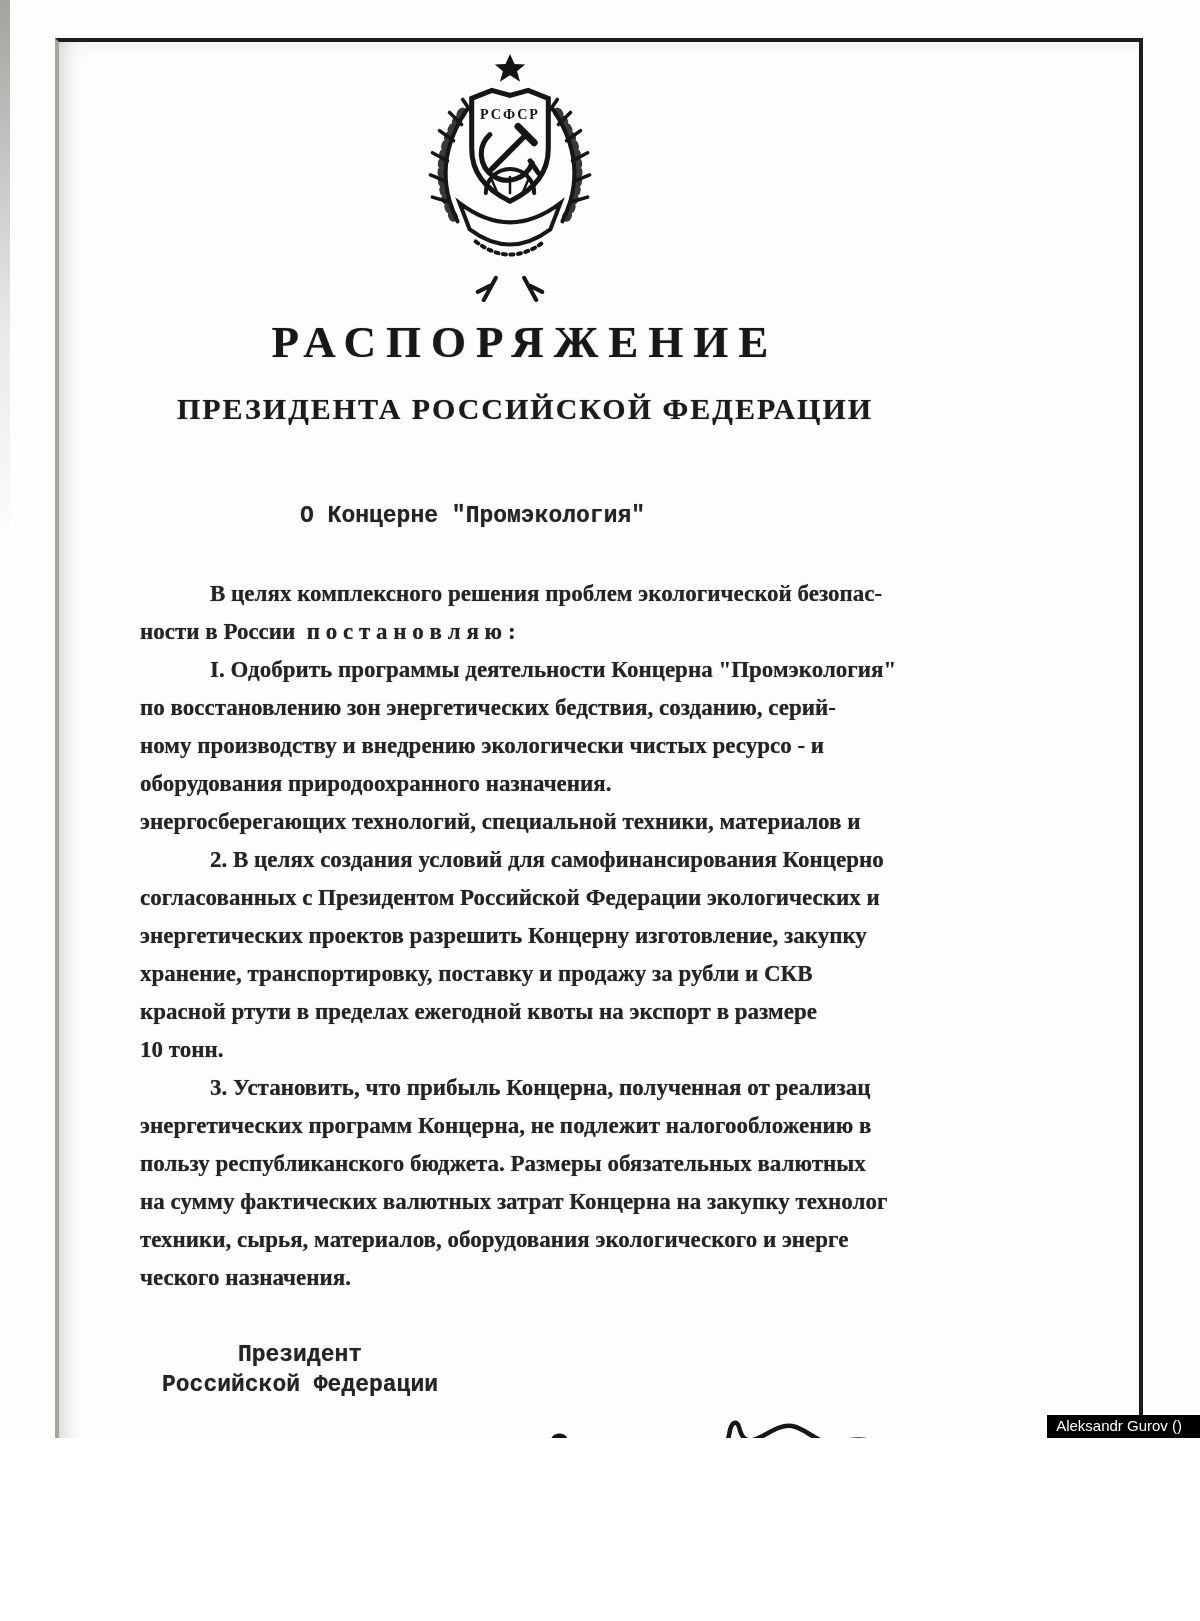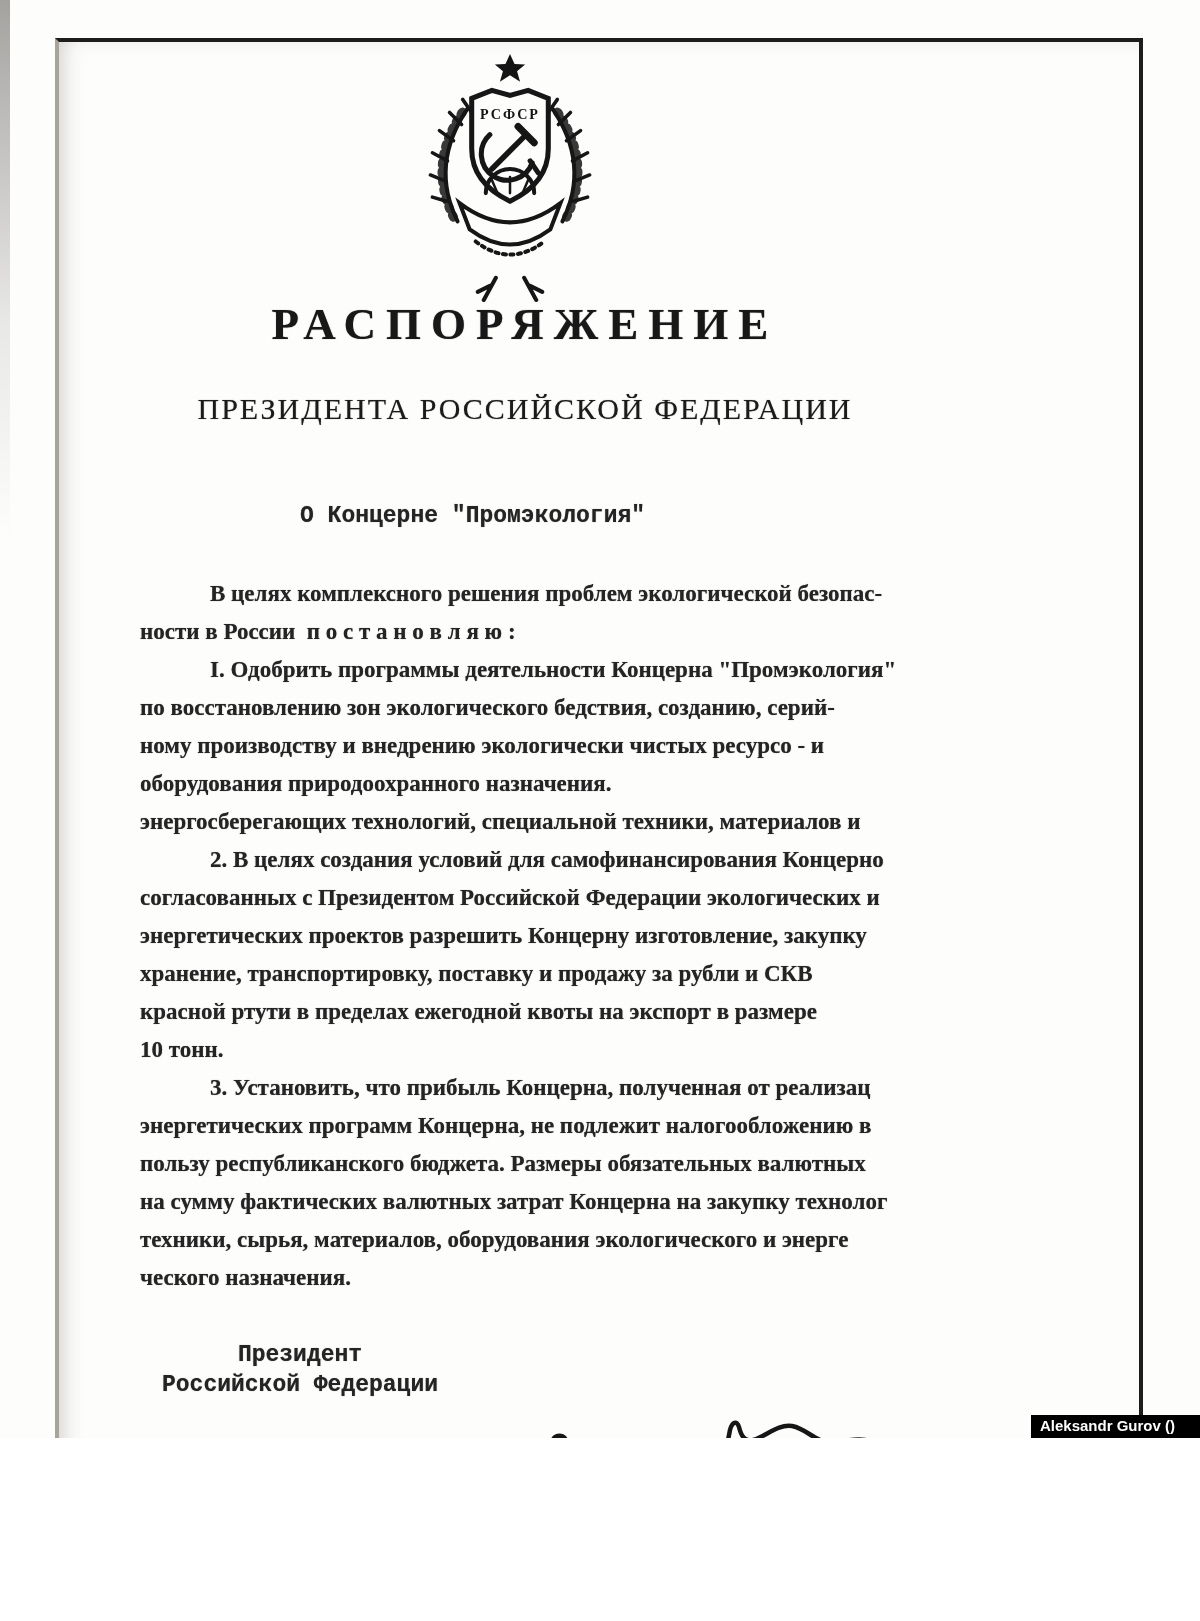--- a/index.html
+++ b/index.html
@@ -18,31 +18,31 @@
     border-left-color:#a8a49c;
     box-sizing:border-box;
     box-shadow:inset 12px 0 22px -10px rgba(120,115,105,.38);
   }
   .edge-smudge{
     position:absolute;left:0;top:0;width:10px;height:540px;
     background:linear-gradient(180deg, rgba(90,88,84,.55), rgba(140,138,132,.18) 60%, rgba(255,255,255,0));
   }
   .emblem{position:absolute;left:398px;top:52px;width:224px;height:252px;}
   .doc-title{
-    position:absolute;left:55px;top:298px;width:940px;
+    position:absolute;left:55px;top:316px;width:940px;
     text-align:center;
     font-size:45px;font-weight:700;letter-spacing:10px;
     color:#181818;
     text-shadow:0 0 1px rgba(20,20,20,.6);
     white-space:nowrap;
   }
   .doc-subtitle{
     position:absolute;left:55px;top:392px;width:940px;
     text-align:center;
-    font-size:30px;font-weight:400;letter-spacing:2px;
+    font-size:30px;font-weight:700;letter-spacing:2px;
     color:#1b1b1b;
     text-shadow:0 0 1px rgba(20,20,20,.55);
     white-space:nowrap;
   }
   .tw{
     font-family:"Liberation Mono", monospace;
     font-weight:700;color:#242424;
     text-shadow:0 0 .9px rgba(25,25,25,.6);
   }
   .subject{
@@ -80,22 +80,22 @@
   }
   .date-line .q{position:relative;top:-8px;font-size:22px;}
   .reg-number{
     position:absolute;left:255px;top:1556px;
     font-size:24px;white-space:nowrap;
   }
   .credit{
     position:absolute;right:0;bottom:0;
     background:#000;color:#fff;
     font-family:"Liberation Sans", sans-serif;
-    font-weight:700;font-size:15px;
-    padding:3px 25px 4px 9px;
+    font-weight:400;font-size:15px;
+    padding:3px 18px 4px 9px;
     line-height:16px;
   }
   svg .ink{stroke:#161616;fill:none;stroke-linecap:round;}
 </style>
 </head>
 <body>
 
 <div class="page">
 
   <div class="frame"></div>
@@ -137,21 +137,21 @@
   <div class="subject tw">О Концерне "Промэкология"</div>
 
   <div class="body-text tw">
 
       <div class="line indent">В целях комплексного решения проблем экологической безопас-</div>
 
       <div class="line">ности в России  п о с т а н о в л я ю :</div>
 
       <div class="line indent">I. Одобрить программы деятельности Концерна "Промэкология"</div>
 
-      <div class="line">по восстановлению зон экологического бедствия, созданию, серий-</div>
+      <div class="line">по восстановлению зон энергетических бедствия, созданию, серий-</div>
 
       <div class="line">ному производству и внедрению экологически чистых ресурсо - и</div>
 
       <div class="line">оборудования природоохранного назначения.</div>
 
       <div class="line">энергосберегающих технологий, специальной техники, материалов и</div>
 
       <div class="line indent">2. В целях создания условий для самофинансирования Концерно</div>
 
       <div class="line">согласованных с Президентом Российской Федерации экологических и</div>

